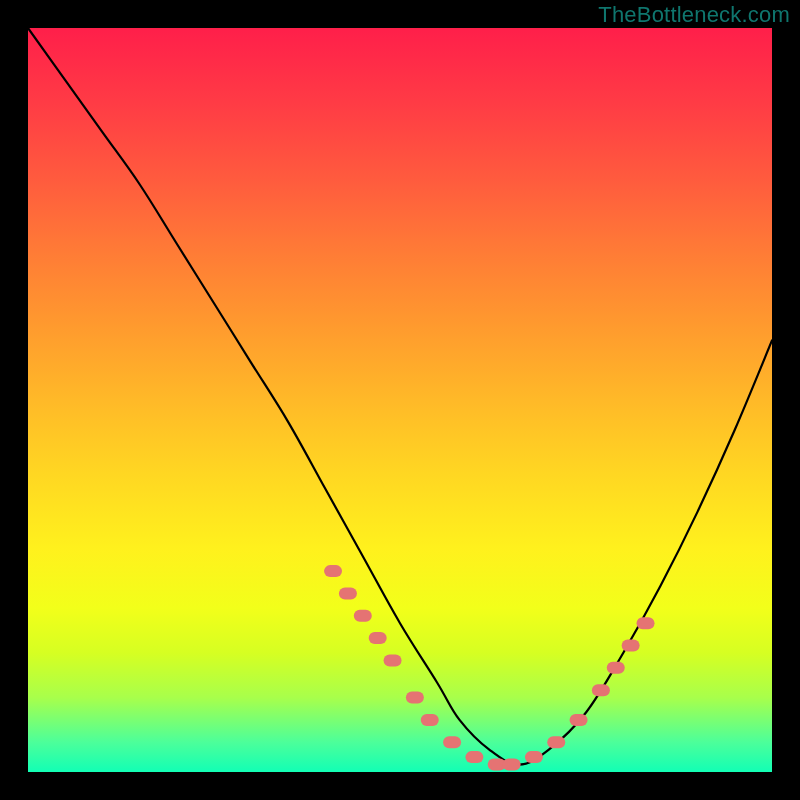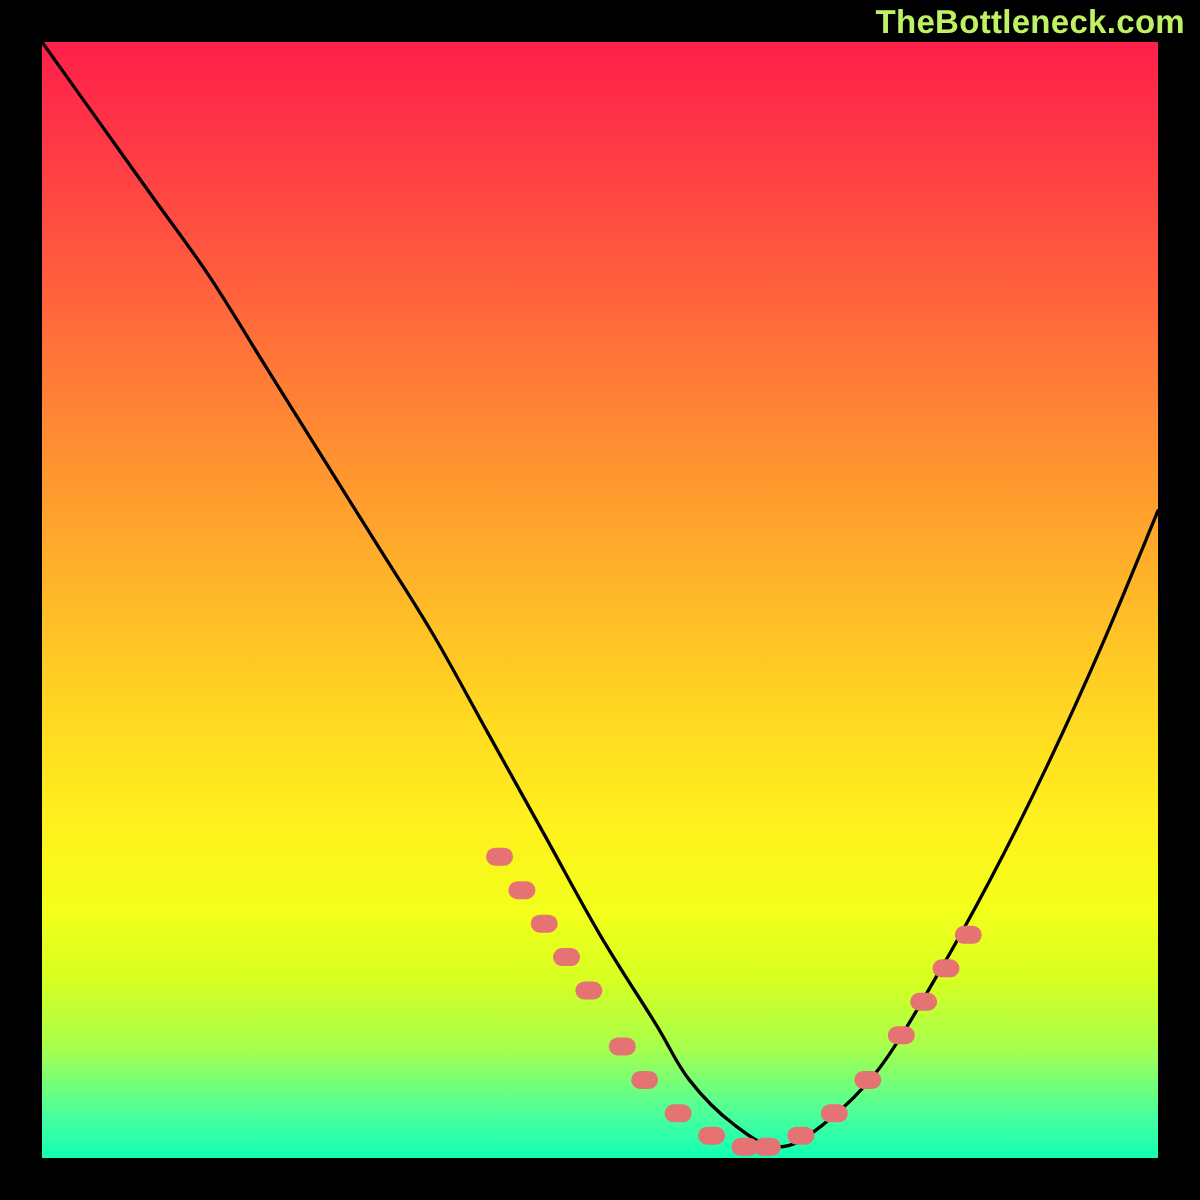--- a/index.html
+++ b/index.html
@@ -48,24 +48,24 @@
   .curve-svg, .dots-svg {
     position: absolute;
     left: 0; top: 0;
     width: 744px;
     height: 744px;
   }
   .watermark {
     position: absolute;
     top: 2px;
     right: 10px;
-    color: #bef264;
+    color: #0f766e;
     font-family: Arial, Helvetica, sans-serif;
     font-size: 22px;
-    font-weight: 700;
+    font-weight: 400;
     letter-spacing: 0.2px;
     user-select: none;
     pointer-events: none;
   }
 </style>
 </head>
 <body>
 
 <div class="frame">
   <div class="plot">

